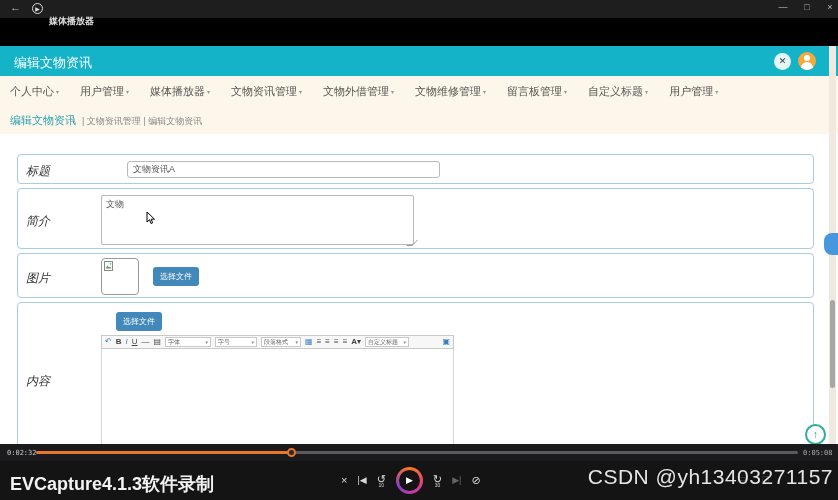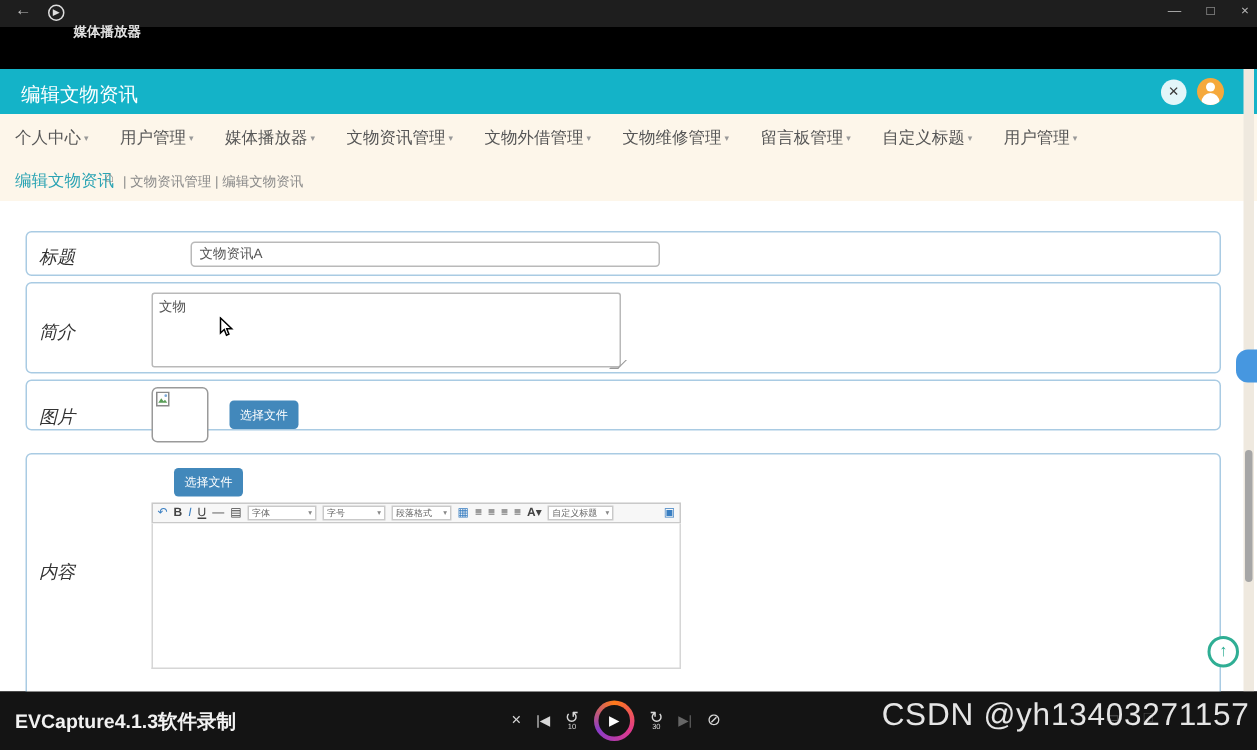--- a/index.html
+++ b/index.html
@@ -30,21 +30,21 @@
   .crumbrow { position:absolute; left:0; top:106px; width:838px; height:28px; background:#fdf6ea; }
   .crumb-title { position:absolute; left:10px; top:7px; font-size:11px; color:#2ca4b4; }
   .crumb-home { position:absolute; left:70px; top:7px; font-size:10px; color:#8a8a8a; }
   .crumb-path { position:absolute; left:82px; top:9px; font-size:9px; color:#8a8a8a; }
 
   .page { position:absolute; left:0; top:134px; width:838px; height:327px; background:#fff; }
 
   .fbox { position:absolute; left:17px; width:797px; background:#fff; border:1px solid #a9cbe3; border-radius:4px; }
   .box-title   { top:20px;  height:30px; }
   .box-intro   { top:54px;  height:61px; }
-  .box-image   { top:119px; height:34px; }
+  .box-image   { top:119px; height:45px; }
   .box-content { top:168px; height:170px; }
   .flabel { position:absolute; left:8px; font-size:12px; color:#333;font-style:italic; }
 
   .txt-input { position:absolute; left:83px; top:6px; width:313px; height:17px; border:1px solid #b9b9b9; border-radius:3px; font-size:9px; color:#555; padding:0 5px; font-family:"Liberation Sans","DejaVu Sans",sans-serif;margin-left:26px; }
   .txt-area { position:absolute; left:83px; top:6px; width:313px; height:50px; border:1px solid #b9b9b9; border-radius:2px; font-size:9px; color:#555; padding:2px 4px; resize:none; font-family:"Liberation Sans","DejaVu Sans",sans-serif; }
   .resize-grip { position:absolute; left:391px; top:51px; width:6px; height:6px; border-right:1px solid #999; border-bottom:1px solid #999; transform:skew(-45deg,0); }
   .cursor-arrow { position:absolute; left:128px; top:22px; }
 
   .img-placeholder { position:absolute; left:83px; top:4px; width:38px; height:37px; border:1px solid #9a9a9a; border-radius:4px; background:#fff; }
   .broken-ico { position:absolute; left:2px; top:2px; }
@@ -73,21 +73,21 @@
   .progress-row { position:absolute; left:0; top:444px; width:838px; height:17px; background:#1b1b1d; }
   .time { position:absolute; top:5px; font-size:7px; color:#c9c9c9; font-family:"DejaVu Sans Mono","Liberation Mono",monospace; }
   .time-elapsed { left:7px; }
   .time-total { left:803px; color:#aaa; }
   .track { position:absolute; left:36px; top:7px; width:762px; height:3px; background:#5c5c5c; border-radius:2px; }
   .track-fill { position:absolute; left:0; top:0; height:3px; background:#e8772c; border-radius:2px; width:33%; }
   .knob { position:absolute; top:-3px; right:-5px; width:9px; height:9px; border-radius:50%; background:#2a2a2a; border:2px solid #e8772c; }
 
   
   .controlbar { position:absolute; left:0; top:461px; width:838px; height:39px; background:#141414; }
-  .rec-label { position:absolute; left:10px; top:11px; font-size:13px; font-weight:bold; color:#f2f2f2; }
+  .rec-label { position:absolute; left:10px; top:11px; font-size:18px; font-weight:bold; color:#f2f2f2; }
   .controls { position:absolute; left:341px; top:0; height:39px; display:flex; align-items:center; gap:10px; }
   .pc { color:#d8d8d8; font-size:11px; line-height:1; text-align:center; }
   .pc .sub { display:block; font-size:5px; margin-top:-2px; color:#d8d8d8; }
   .pc-dim { color:#666; }
   .play-btn { width:27px; height:27px; border-radius:50%; background:conic-gradient(#ff7a18,#e13a8c,#8a3cc9,#ff7a18); display:flex; align-items:center; justify-content:center; }
   .play-inner { width:21px; height:21px; border-radius:50%; background:#141414; color:#fff; font-size:9px; text-align:center; line-height:21px; }
   .dim-icons { position:absolute; left:737px; top:12px; display:flex; gap:16px; opacity:.35; }
   .dim-icons span { color:#bbb; font-size:10px; }
   .watermark { position:absolute; right:5px; top:465px; font-size:21px; color:#e5e5e5; letter-spacing:.5px; }
 </style>
@@ -199,20 +199,29 @@
       </div>
     </div>
 
   </div>
 
   <div class="v-scroll-track"></div>
   <div class="v-scroll-thumb"></div>
   <div class="float-btn"></div>
   <div class="back-top">↑</div>
 
+  <div class="progress-row">
+    <span class="time time-elapsed">0:02:32</span>
+    <div class="track">
+      <div class="track-fill" style="width: 33.4%;">
+        <div class="knob"></div>
+      </div>
+    </div>
+    <span class="time time-total">0:05:08</span>
+  </div>
 
   <div class="controlbar">
     <span class="rec-label">EVCapture4.1.3软件录制</span>
     <div class="controls">
       <span class="pc">×</span>
       <span class="pc" style="font-size:9px;">|◀</span>
       <span class="pc"><span>↺</span><span class="sub">10</span></span>
       <span class="play-btn">
           <span class="play-inner">▶</span>
         </span>

